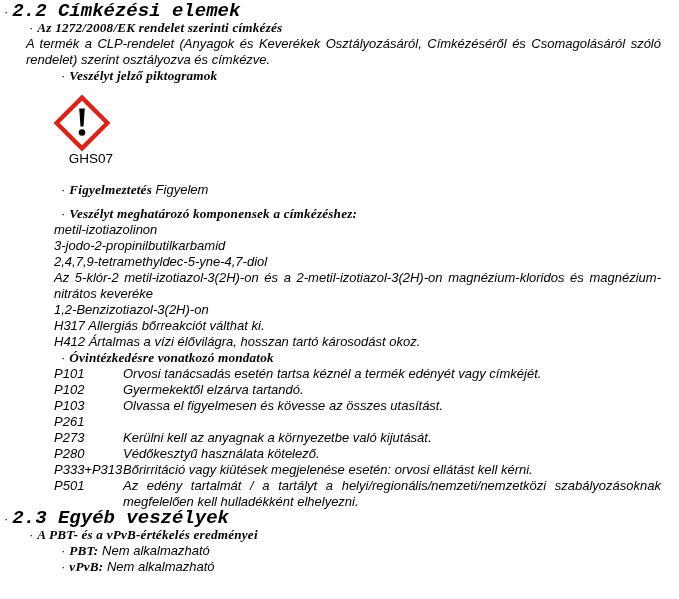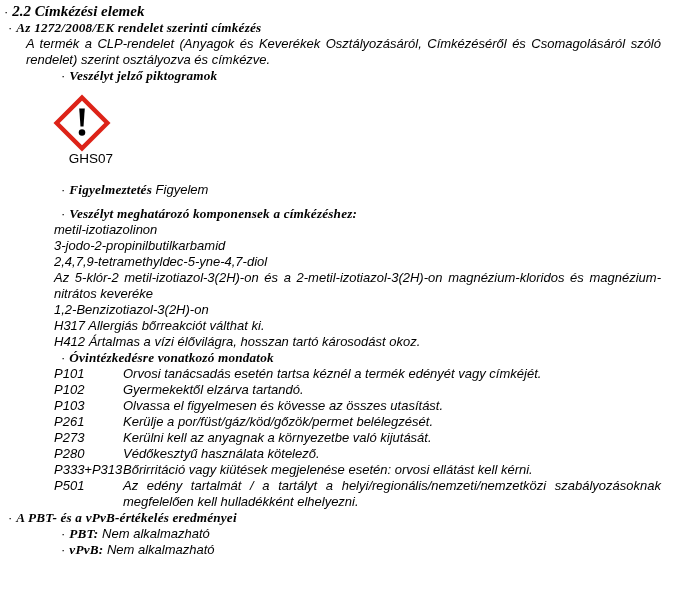--- a/index.html
+++ b/index.html
@@ -8,26 +8,26 @@
     overflow: hidden;
     background: #ffffff;
     color: #000000;
     font-family: "Liberation Sans", sans-serif;
     font-size: 13px;
   }
   .page { padding: 3px 18px 0 0; }
   .row { line-height: 16px; }
   .b { margin-right: 4px; font-style: normal; }
   
-  .h-sans { font-weight: bold; font-style: italic; font-size: 15px; font-family: Liberation Serif, serif; }
+  .h-sans { font-weight: bold; font-style: italic; font-size: 19px; font-family: Liberation Mono, monospace; }
   .h-serif { font-weight: bold; font-style: italic; font-size: 13.2px; font-family: "Liberation Serif", serif; letter-spacing: .2px; }
   .it { font-style: italic; }
   
   .ind0  { padding-left: 4px; }
-  .ind1  { padding-left: 8px; }
+  .ind1  { padding-left: 29px; }
   .ind1b { padding-left: 26px; }
   .ind2  { padding-left: 46px; margin-left: 15px; }
   .ind2b { padding-left: 54px; }
   .just { text-align: justify; }
   
   .prow { display: flex; line-height: 16px; }
   .pcode { flex: 0 0 69px; font-style: italic; }
   .ptext { flex: 1; font-style: italic; }
   
   .picto { margin: 10px 0 15px 53px; width: 60px; }
@@ -77,37 +77,37 @@
   <div class="prow ind2b">
       <span class="pcode">P102</span>
       <span class="ptext">Gyermekektől elzárva tartandó.</span>
     </div>
   <div class="prow ind2b">
       <span class="pcode">P103</span>
       <span class="ptext">Olvassa el figyelmesen és kövesse az összes utasítást.</span>
     </div>
   <div class="prow ind2b">
       <span class="pcode">P261</span>
-      <span class="ptext">Kerülje a por/füst/gáz/köd/gőzök/permet belélegzését.</span>
     </div>
   <div class="prow ind2b">
       <span class="pcode">P273</span>
       <span class="ptext">Kerülni kell az anyagnak a környezetbe való kijutását.</span>
     </div>
   <div class="prow ind2b">
       <span class="pcode">P280</span>
       <span class="ptext">Védőkesztyű használata kötelező.</span>
     </div>
   <div class="prow ind2b">
       <span class="pcode">P333+P313</span>
       <span class="ptext">Bőrirritáció vagy kiütések megjelenése esetén: orvosi ellátást kell kérni.</span>
     </div>
   <div class="prow ind2b">
       <span class="pcode">P501</span>
       <span class="ptext just">Az edény tartalmát / a tartályt a helyi/regionális/nemzeti/nemzetközi szabályozásoknak megfelelően kell hulladékként elhelyezni.</span>
     </div>
 
+  <div class="row ind0"><span class="b">·</span><span class="h-sans">2.3 Egyéb veszélyek</span></div>
 
   <div class="row ind1"><span class="b">·</span><span class="h-serif">A PBT- és a vPvB-értékelés eredményei</span></div>
   <div class="row ind2"><span class="b">·</span><span class="h-serif">PBT:</span> <span class="it">Nem alkalmazható</span></div>
   <div class="row ind2"><span class="b">·</span><span class="h-serif">vPvB:</span> <span class="it">Nem alkalmazható</span></div>
 
 </div>
 
 </body></html>

